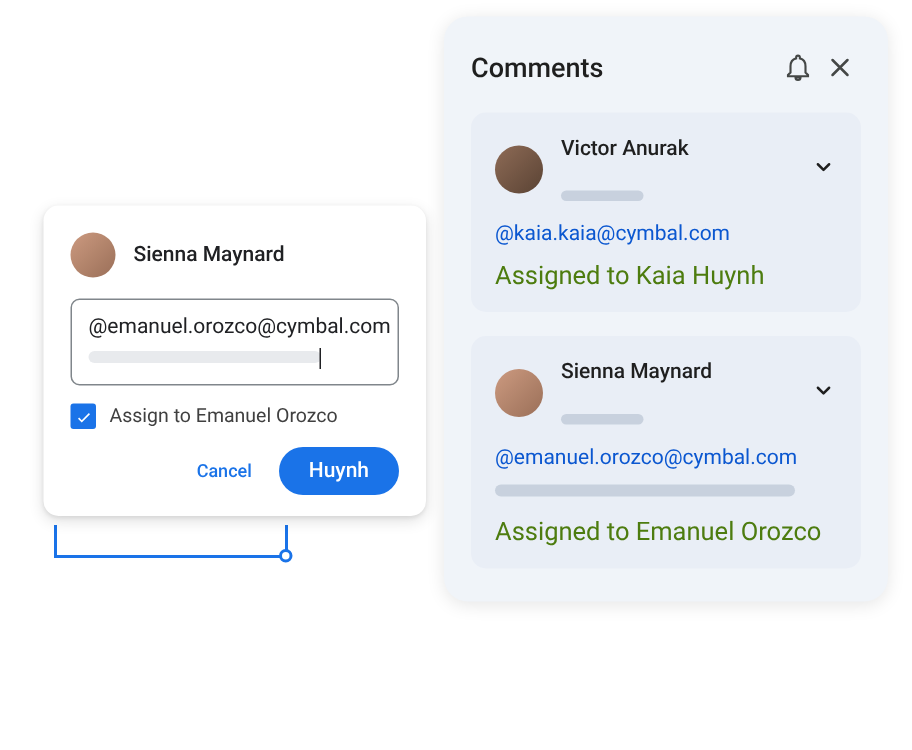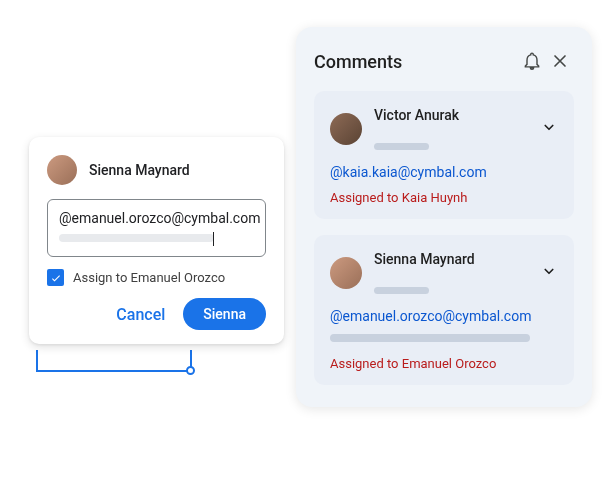--- a/index.html
+++ b/index.html
@@ -89,21 +89,21 @@
     color: #404040;
   }
   .btn-row {
     display: flex;
     justify-content: flex-end;
     align-items: center;
     gap: 10px;
   }
   .btn-text {
     color: #1a73e8;
-    font-size: 16px;
+    font-size: 12px;
     font-weight: 500;
     padding: 6px 8px;
     cursor: pointer;
   }
   .btn-fill {
     background: #1a73e8;
     color: #fff;
     font-size: 14px;
     font-weight: 500;
     padding: 8px 20px;
@@ -130,21 +130,21 @@
     height: 9px;
     border-radius: 50%;
     background: #fff;
     border: 2px solid #1a73e8;
   }
 
   
   .comments-panel {
     position: absolute;
     left: 296px;
-    top: 27px;
+    top: 11px;
     width: 296px;
     background: #f0f4f9;
     border-radius: 16px;
     box-shadow: 0 2px 12px rgba(0,0,0,0.10);
     padding: 20px 18px 22px 18px;
   }
   .panel-head {
     display: flex;
     align-items: center;
     margin-bottom: 16px;
@@ -207,22 +207,22 @@
     display: block;
     margin-bottom: 10px;
   }
   .body-bar {
     height: 8px;
     border-radius: 4px;
     background: #c8d1de;
     margin-bottom: 14px;
   }
   .assigned-text {
-    font-size: 13px;
-    color: #b91c1c;
+    font-size: 17px;
+    color: #4d7c0f;
   }
 
   .avatar.victor { background: linear-gradient(135deg,#8e6b56,#5a4334); }
   .avatar.sienna { background: linear-gradient(135deg,#cc9a80,#9a6f58); }
 </style>
 </head>
 <body>
 
 <div class="selection">
   <div class="dot"></div>
@@ -244,21 +244,21 @@
     <div class="checkbox">
       <svg viewBox="0 0 24 24">
           <path d="M9 16.2l-3.5-3.5L4 14.2 9 19.2 20 8.2l-1.5-1.5z" fill="#fff"></path>
         </svg>
     </div>
     <div class="assign-label">Assign to Emanuel Orozco</div>
   </div>
 
   <div class="btn-row">
     <div class="btn-text">Cancel</div>
-    <div class="btn-fill">Sienna</div>
+    <div class="btn-fill">Huynh</div>
   </div>
 </div>
 
 <div class="comments-panel">
   <div class="panel-head">
     <div class="panel-title">Comments</div>
     <div class="icon-btn">
       <svg viewBox="0 0 24 24">
           <path d="M12 22a2 2 0 0 0 2-2h-4a2 2 0 0 0 2 2zm6-6V11c0-3.07-1.63-5.64-4.5-6.32V4a1.5 1.5 0 1 0-3 0v.68C7.63 5.36 6 7.92 6 11v5l-2 2v1h16v-1l-2-2z" fill="none" stroke="currentColor" stroke-width="1.7"></path>
         </svg>

